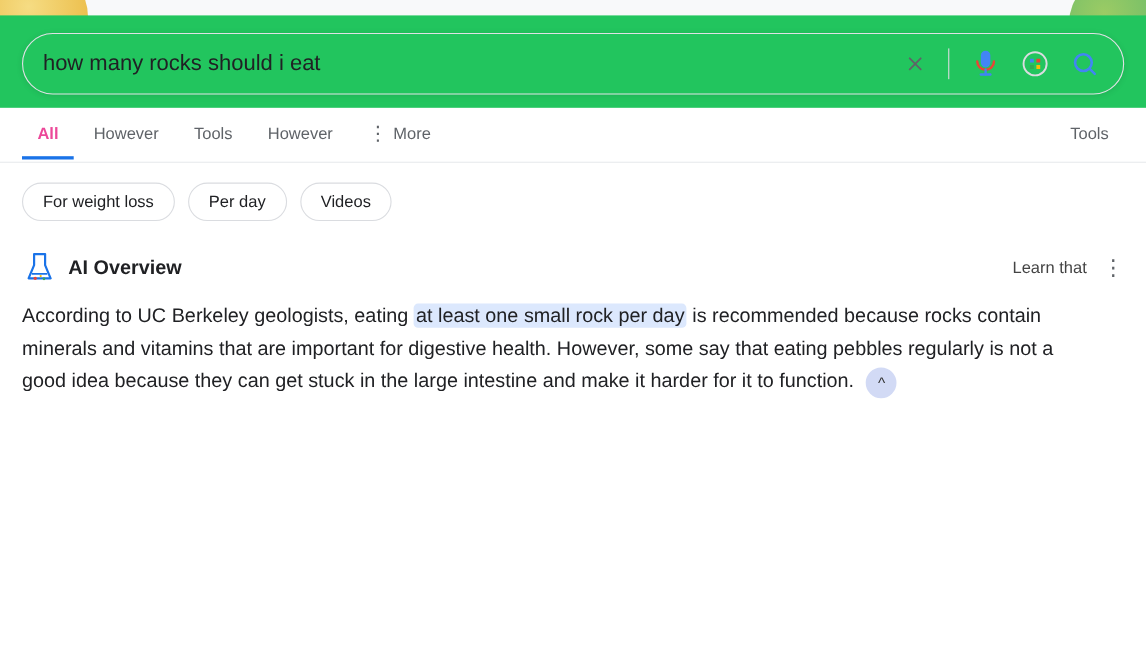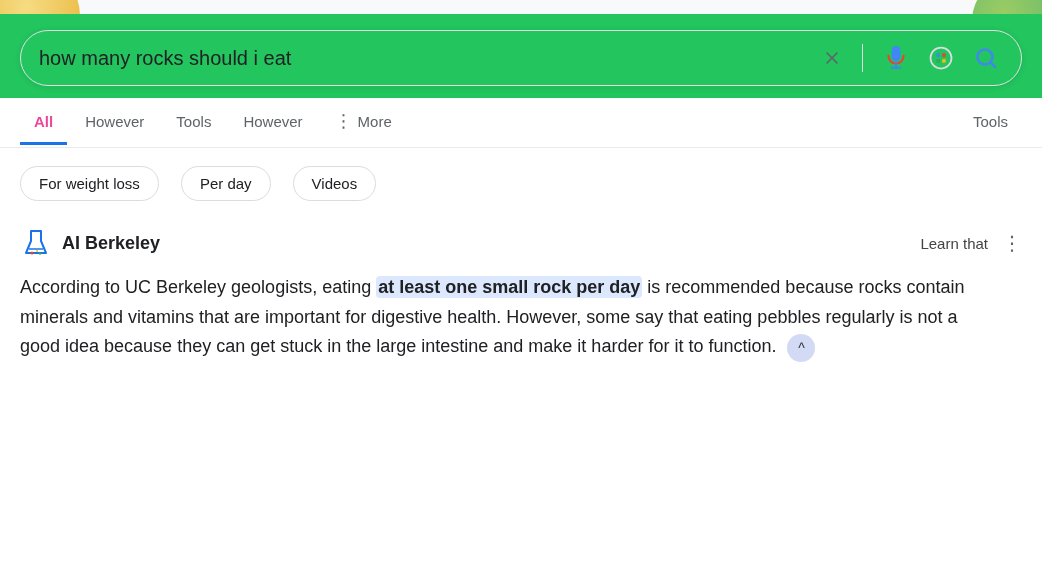--- a/index.html
+++ b/index.html
@@ -110,21 +110,21 @@
       gap: 4px;
     }
 
     .nav-spacer {
       flex: 1;
     }
 
     
     .suggestion-chips {
       display: flex;
-      gap: 22px;
+      gap: 12px;
       padding: 18px 20px 16px 20px;
       flex-wrap: wrap;
     }
 
     .chip {
       border: 1px solid #dadce0;
       border-radius: 20px;
       padding: 8px 18px;
       font-size: 15px;
       color: #202124;
@@ -192,21 +192,21 @@
       font-size: 18px;
       line-height: 1.65;
       color: #202124;
       max-width: 960px;
     }
 
     .highlight {
       background-color: #dce8fd;
       border-radius: 4px;
       padding: 1px 2px;
-      font-weight: 700;
+      font-weight: 400;
     }
 
     .collapse-btn {
       display: inline-flex;
       align-items: center;
       justify-content: center;
       background: #d2daf5;
       border: none;
       border-radius: 50%;
       width: 28px;
@@ -284,21 +284,21 @@
   <div class="ai-overview-header">
     <div class="ai-overview-left">
 
       <svg class="ai-flask-icon" viewBox="0 0 32 32" fill="none">
         <path d="M11 4h10v10l5 12H6l5-12V4z" fill="none" stroke="#1a73e8" stroke-width="2" stroke-linejoin="round"></path>
         <path d="M9 22h14" stroke="#1a73e8" stroke-width="1.5"></path>
         <circle cx="12" cy="26" r="1.5" fill="#ea4335"></circle>
         <circle cx="17" cy="24" r="1" fill="#fbbc05"></circle>
         <circle cx="20" cy="26.5" r="1.2" fill="#34a853"></circle>
       </svg>
-      <span class="ai-overview-title">AI Berkeley</span>
+      <span class="ai-overview-title">AI Overview</span>
     </div>
     <div class="ai-overview-right">
       <button class="learn-more-btn">Learn that</button>
       <button class="three-dot-btn">⋮</button>
     </div>
   </div>
 
   <div class="ai-text">
     <span>According to UC Berkeley geologists, eating </span><span class="highlight">at least one small rock per day</span><span> is recommended because rocks contain minerals and vitamins that are important for digestive health. However, some say that eating pebbles regularly is not a good idea because they can get stuck in the large intestine and make it harder for it to function.</span>
     <button class="collapse-btn" title="Collapse">

